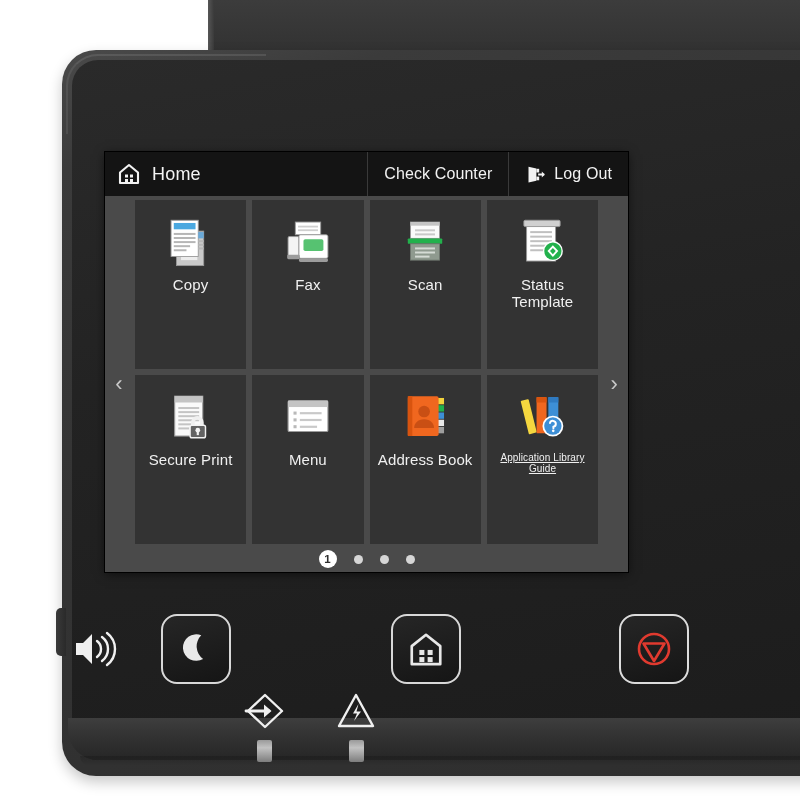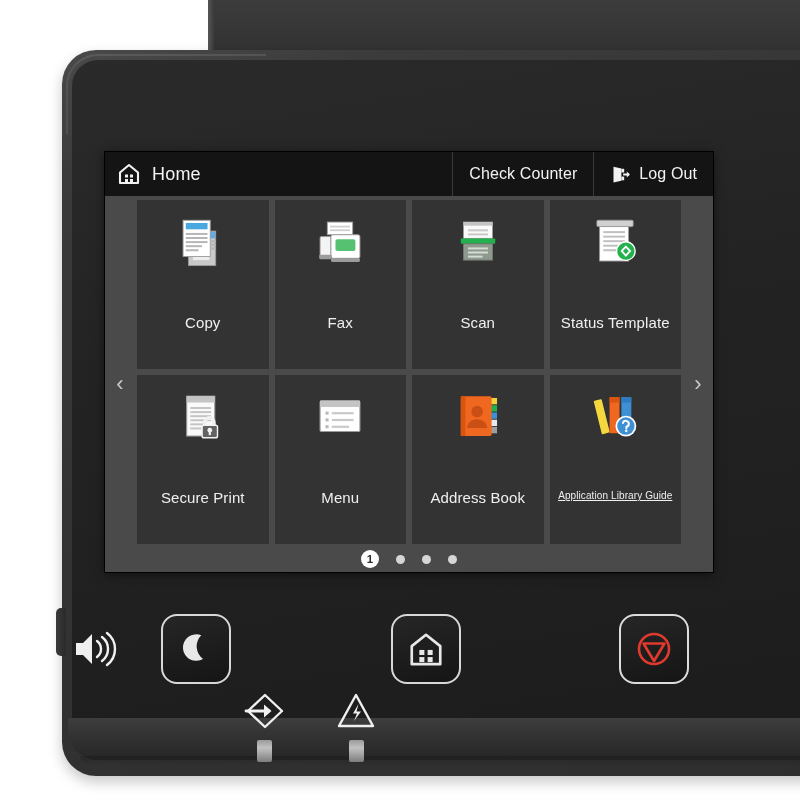--- a/index.html
+++ b/index.html
@@ -52,21 +52,21 @@
     border-radius: 0 0 0 20px;
   }
   .side-notch {
     position: absolute; left: 56px; top: 608px; width: 10px; height: 48px;
     background: linear-gradient(90deg,#3a3a3a,#2a2a2a);
     border-radius: 5px 0 0 5px;
   }
 
   
   #lcd {
-    position: absolute; left: 105px; top: 152px; width: 608px; height: 420px;
+    position: absolute; left: 105px; top: 152px; width: 523px; height: 420px;
     background: #121212;
     display: flex; flex-direction: column;
     box-shadow: 0 0 0 1px #000, 0 2px 10px rgba(0,0,0,.6);
   }
 
   
   .top-bar {
     height: 44px; display: flex; align-items: stretch;
     background: #141414; flex: 0 0 44px;
   }
@@ -100,21 +100,20 @@
     grid-template-rows: repeat(2, 1fr);
     gap: 6px;
     padding: 4px 2px 2px 2px;
   }
   .tile {
     background: #333333;
     display: flex; flex-direction: column;
     align-items: center; justify-content: flex-start;
     padding-top: 10px;
     cursor: pointer;
-    gap: 38px;
   }
   .tile-icon {
     height: 64px; width: 100%;
     display: flex; align-items: center; justify-content: center;
   }
   .tile-label {
     color: #f0f0f0; font-size: 15px; line-height: 1.12;
     text-align: center; padding: 3px 3px 0 3px; letter-spacing: .1px;
   }
   .tile-label.two-line { font-size: 10px; text-decoration: underline; }

